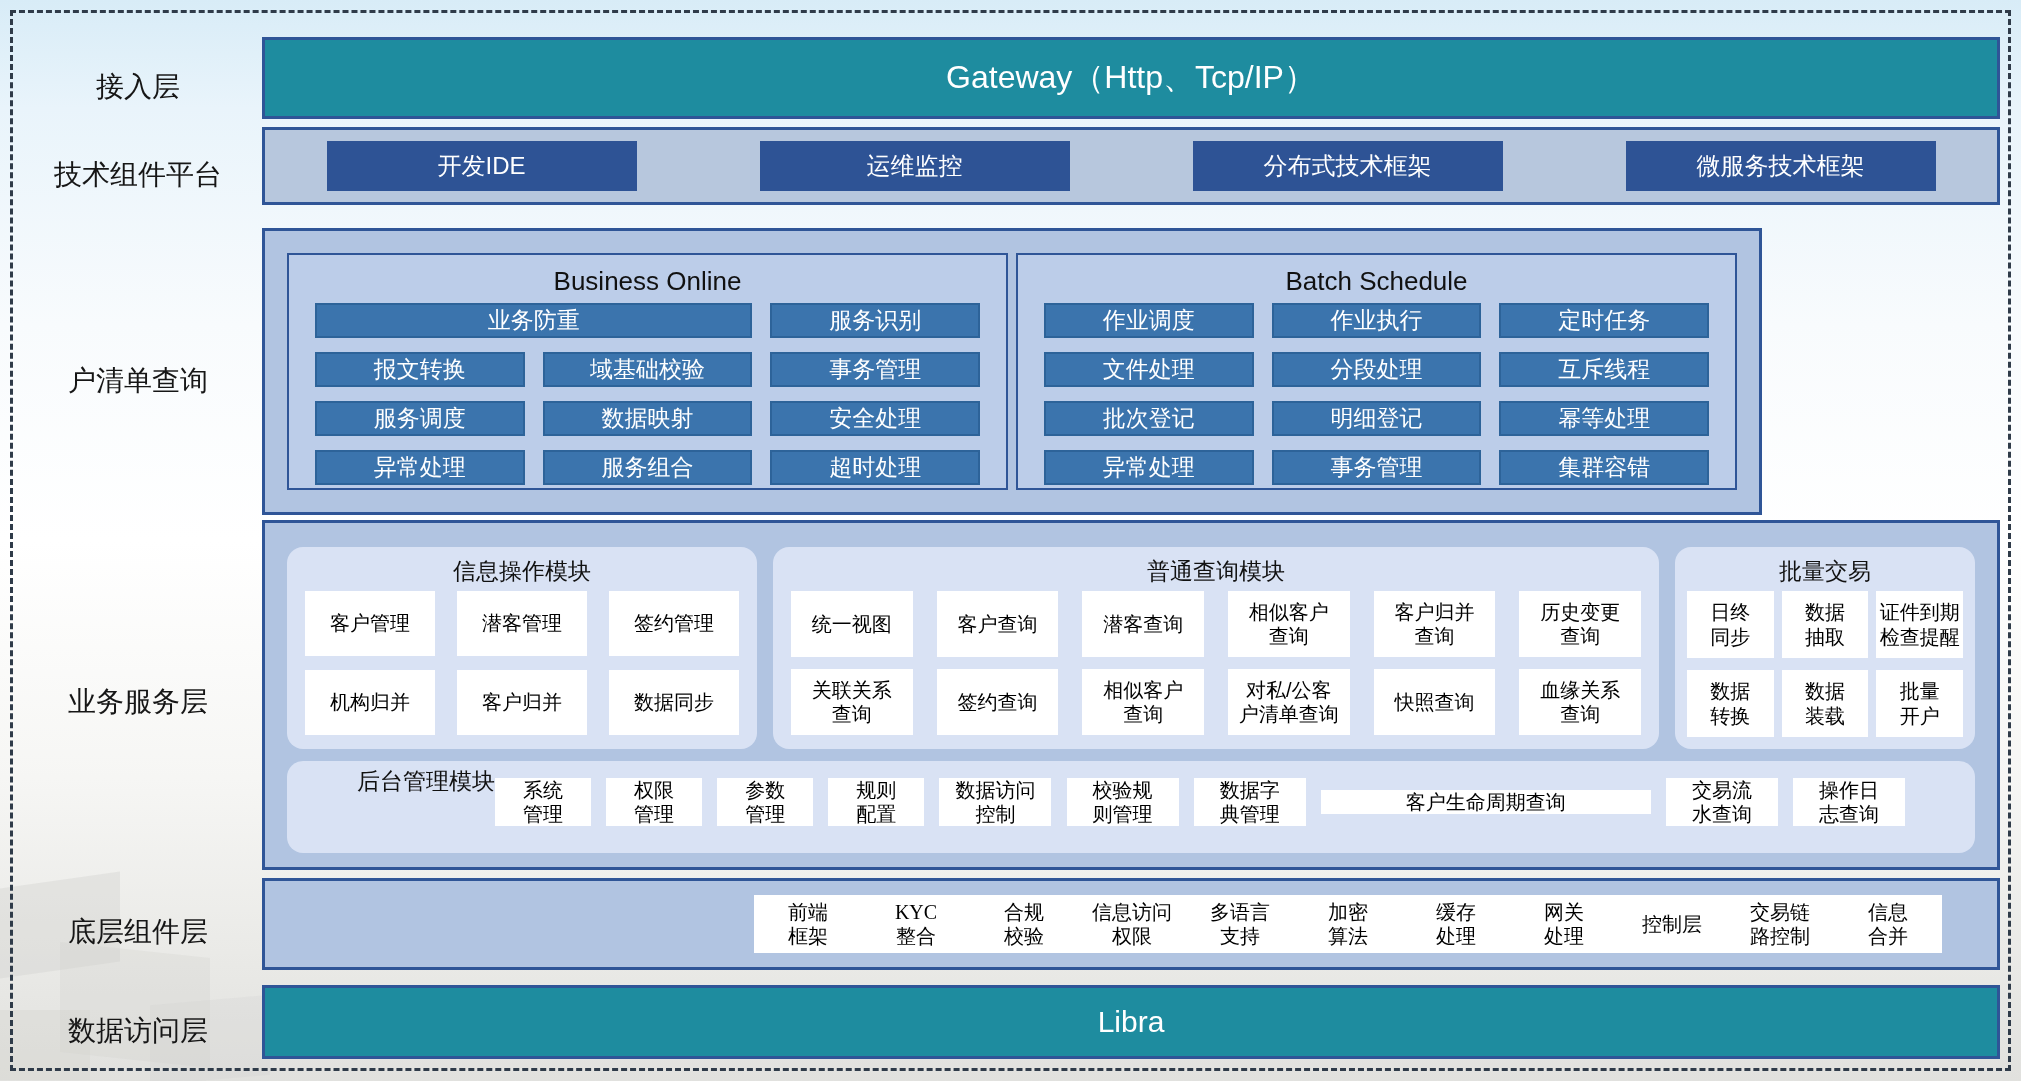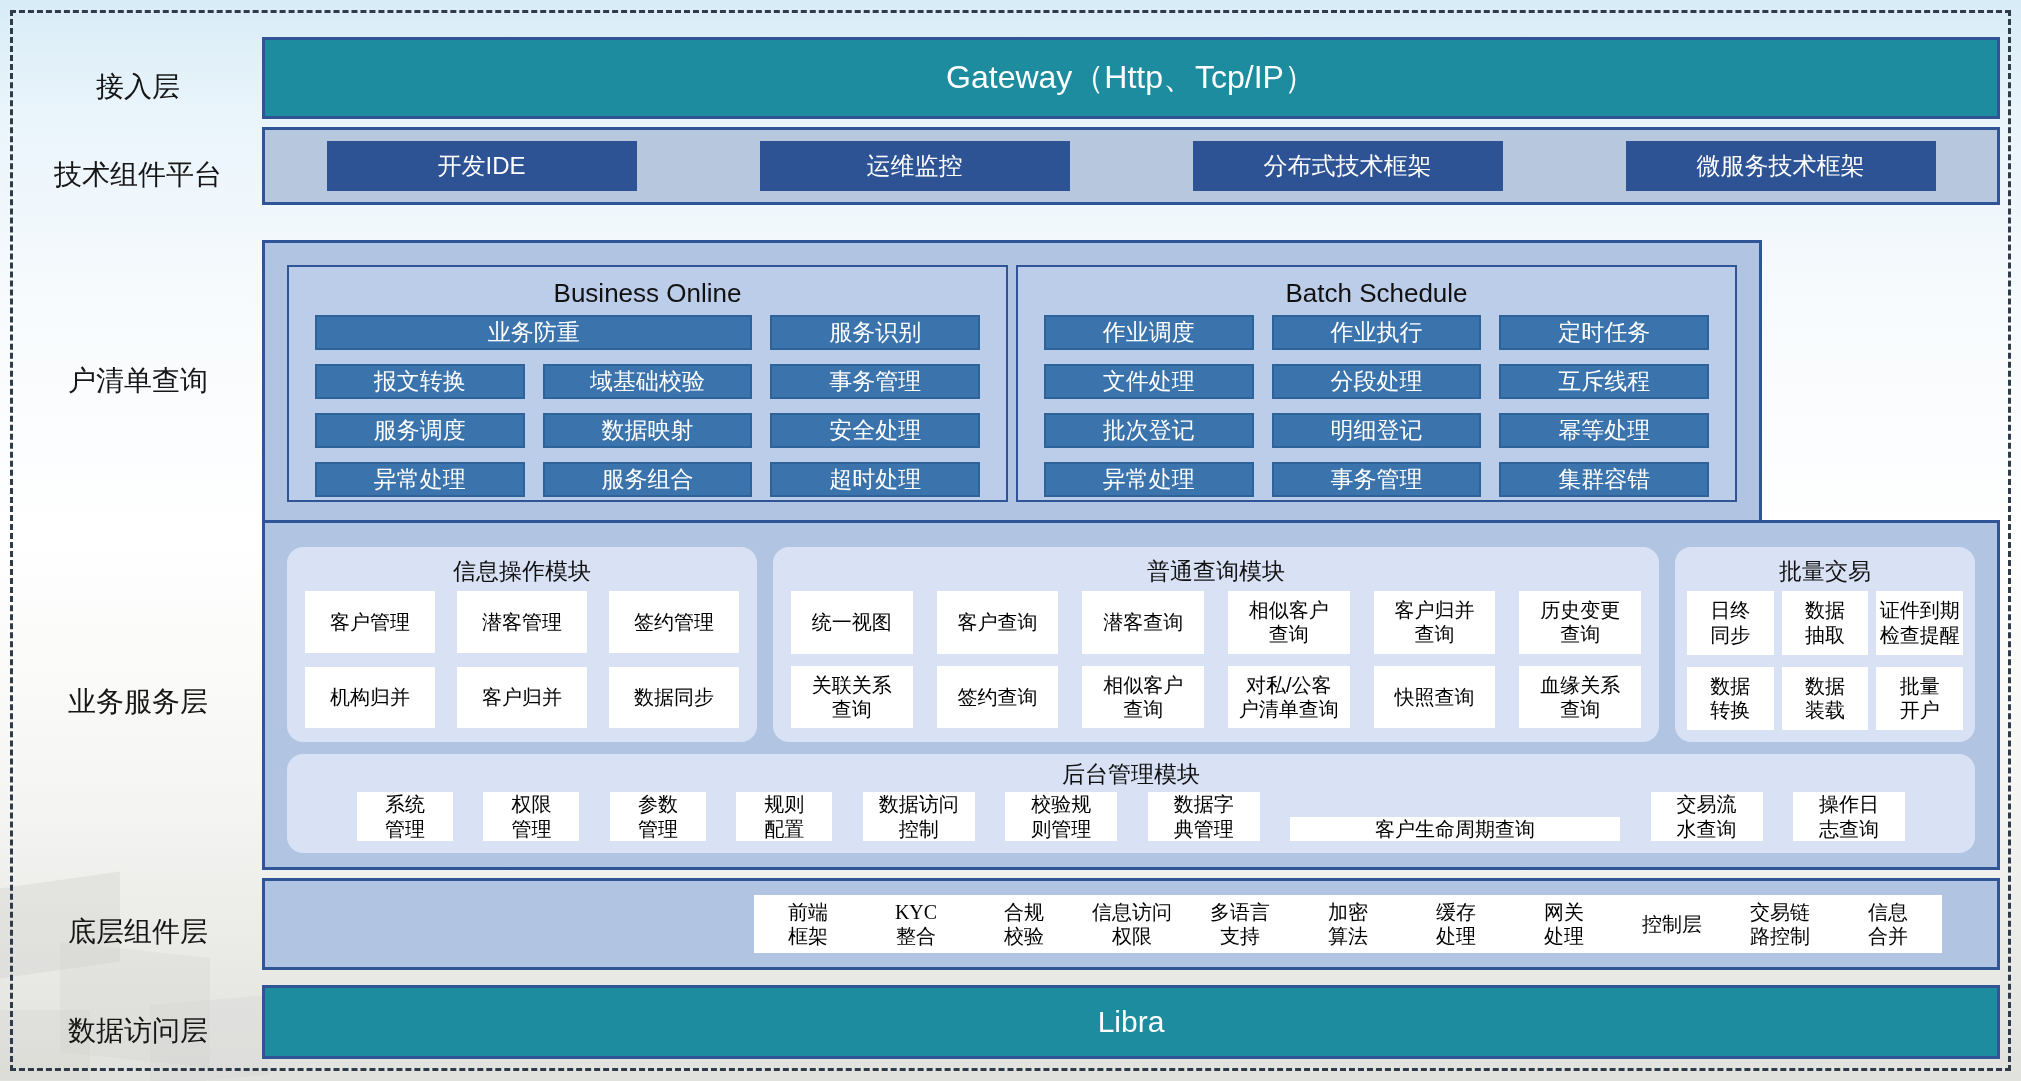--- a/index.html
+++ b/index.html
@@ -41,21 +41,21 @@
     left:262px;top:127px;width:1738px;height:78px;background:#b7c7dd;border:3px solid #2f5597;
     display:grid;grid-template-columns:repeat(4,1fr);align-items:center;justify-items:center;
   }
   .tech-btn{
     width:310px;height:50px;background:#2e5395;color:#ffffff;font-size:24px;
     display:flex;align-items:center;justify-content:center;
   }
 
   .app-framework{
     left:262px;top:228px;width:1500px;height:287px;background:#b1c4e1;border:3px solid #2f5597;
-    display:flex;gap:8px;padding:22px;margin-top:12px;
+    display:flex;gap:8px;padding:22px;
   }
   .af-panel{
     flex:1;background:#bccde9;border:2px solid #2f5597;box-sizing:border-box;
     padding:4px 26px 16px;display:flex;flex-direction:column;
   }
   .af-title{text-align:center;font-size:26px;color:#111;height:44px;line-height:44px;}
   .af-grid{flex:1;display:grid;grid-template-columns:repeat(3,1fr);gap:14px 18px;}
   .af-btn{
     background:#3b74ad;border:2px solid #2d6399;color:#ffffff;font-size:23px;
     display:flex;align-items:center;justify-content:center;box-sizing:border-box;
@@ -80,24 +80,24 @@
   .query-grid{grid-template-columns:repeat(6,1fr);gap:12px 24px;}
   .batch-grid{grid-template-columns:repeat(3,1fr);gap:12px 8px;}
   .white-btn{
     background:#ffffff;color:#000;font-size:20px;line-height:1.22;
     display:flex;align-items:center;justify-content:center;text-align:center;
     white-space:pre-line;box-sizing:border-box;
   }
 
   .admin-panel{
     background:#d9e2f4;border-radius:16px;flex:1;box-sizing:border-box;
-    padding:2px 70px 12px;display:flex;flex-direction:column;
+    padding:2px 70px 12px;display:flex;
   }
   .admin-title{text-align:center;font-size:23px;color:#111;height:36px;line-height:36px;}
-  .admin-row{flex:1;display:flex;justify-content:space-between;align-items:flex-end;}
+  .admin-row{flex:1;display:flex;justify-content:space-between;align-items:center;}
   .aw1{width:96px;} .aw2{width:112px;} .aw3{width:330px;}
 
   .base-row{
     left:262px;top:878px;width:1738px;height:92px;background:#b1c4e1;border:3px solid #2f5597;
     padding:14px 55px;
   }
   .base-flex{height:100%;display:flex;justify-content:flex-end;font-family:Liberation Serif, serif;}
   .base-flex .white-btn{width:108px;}
 </style>
 </head>

